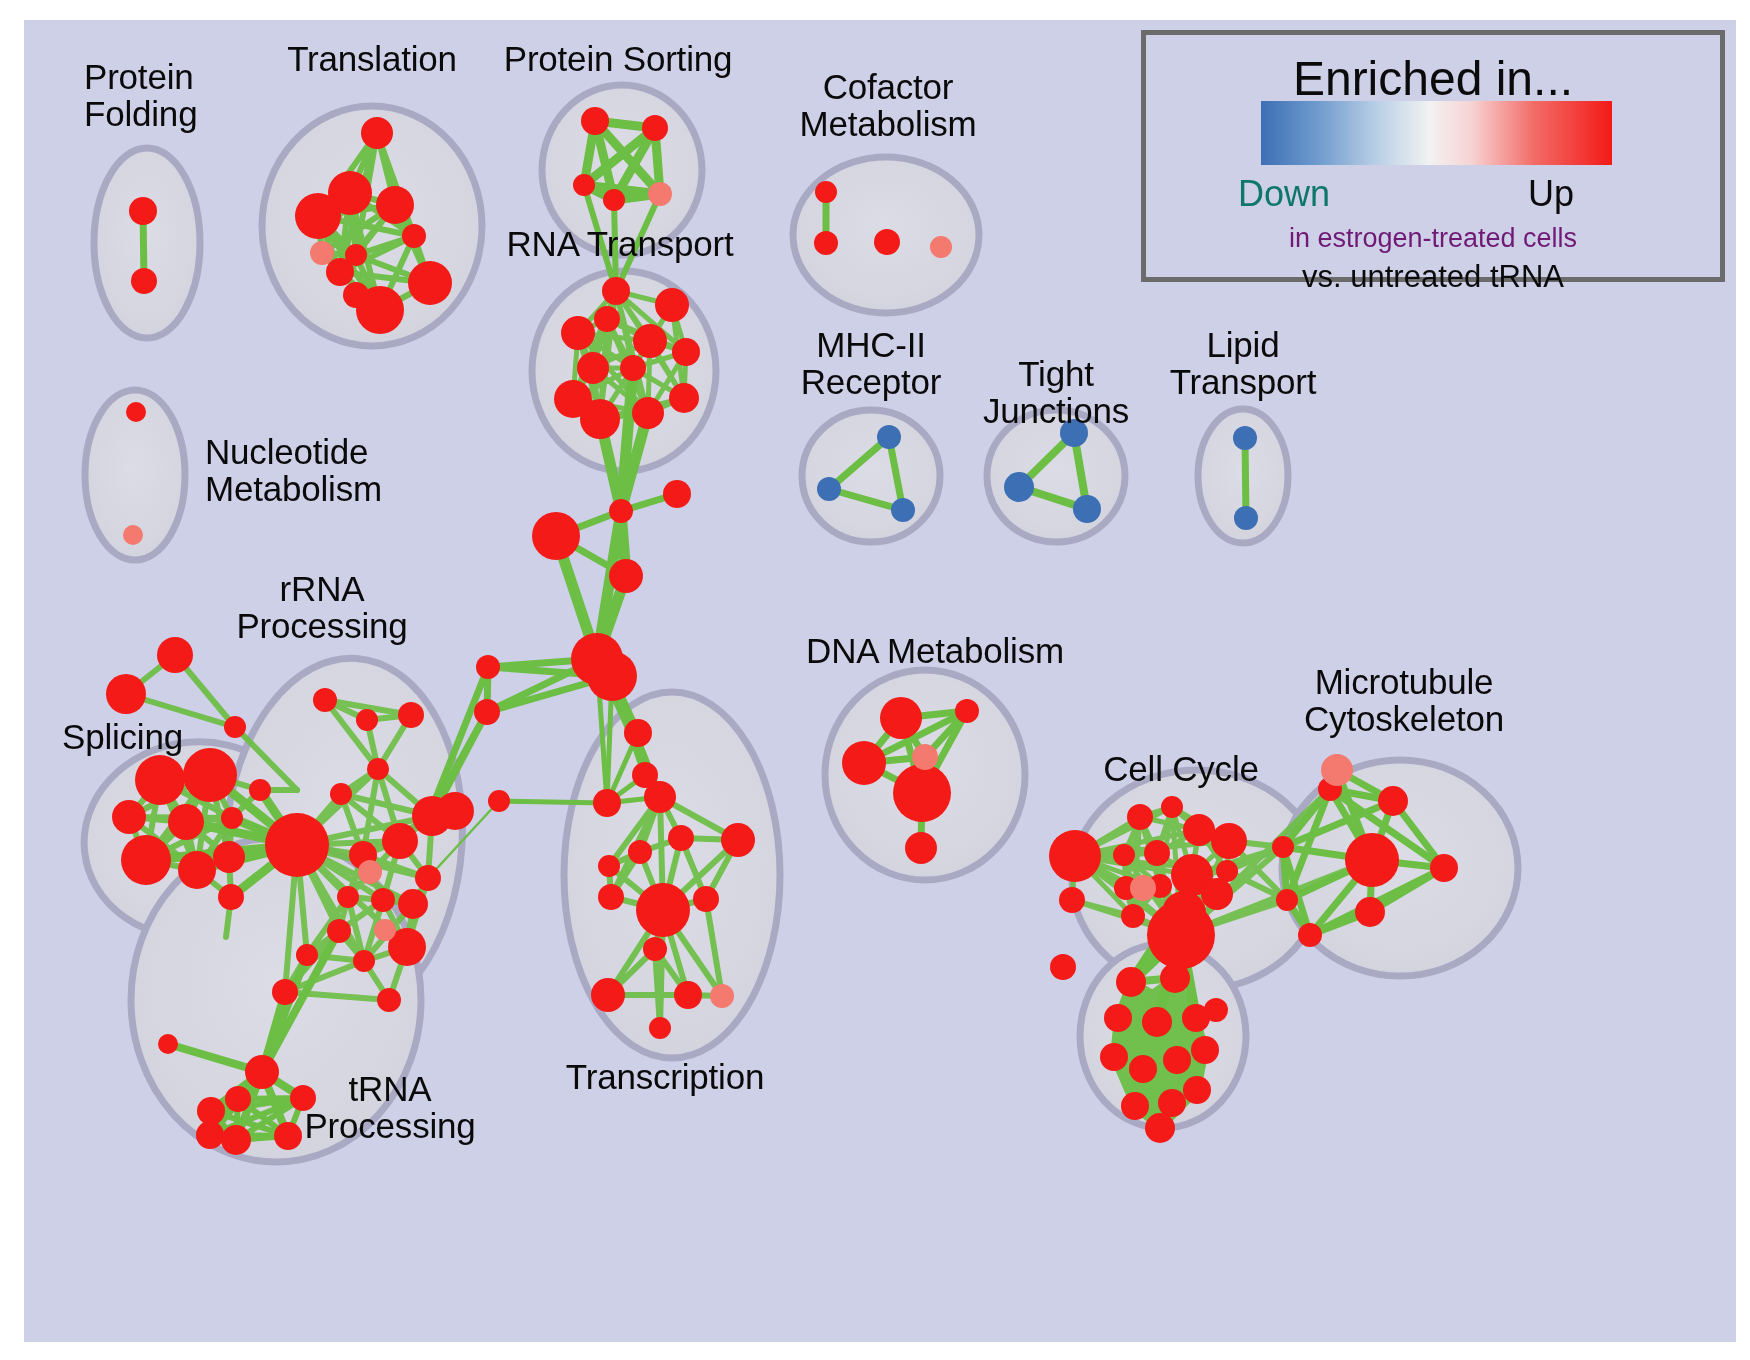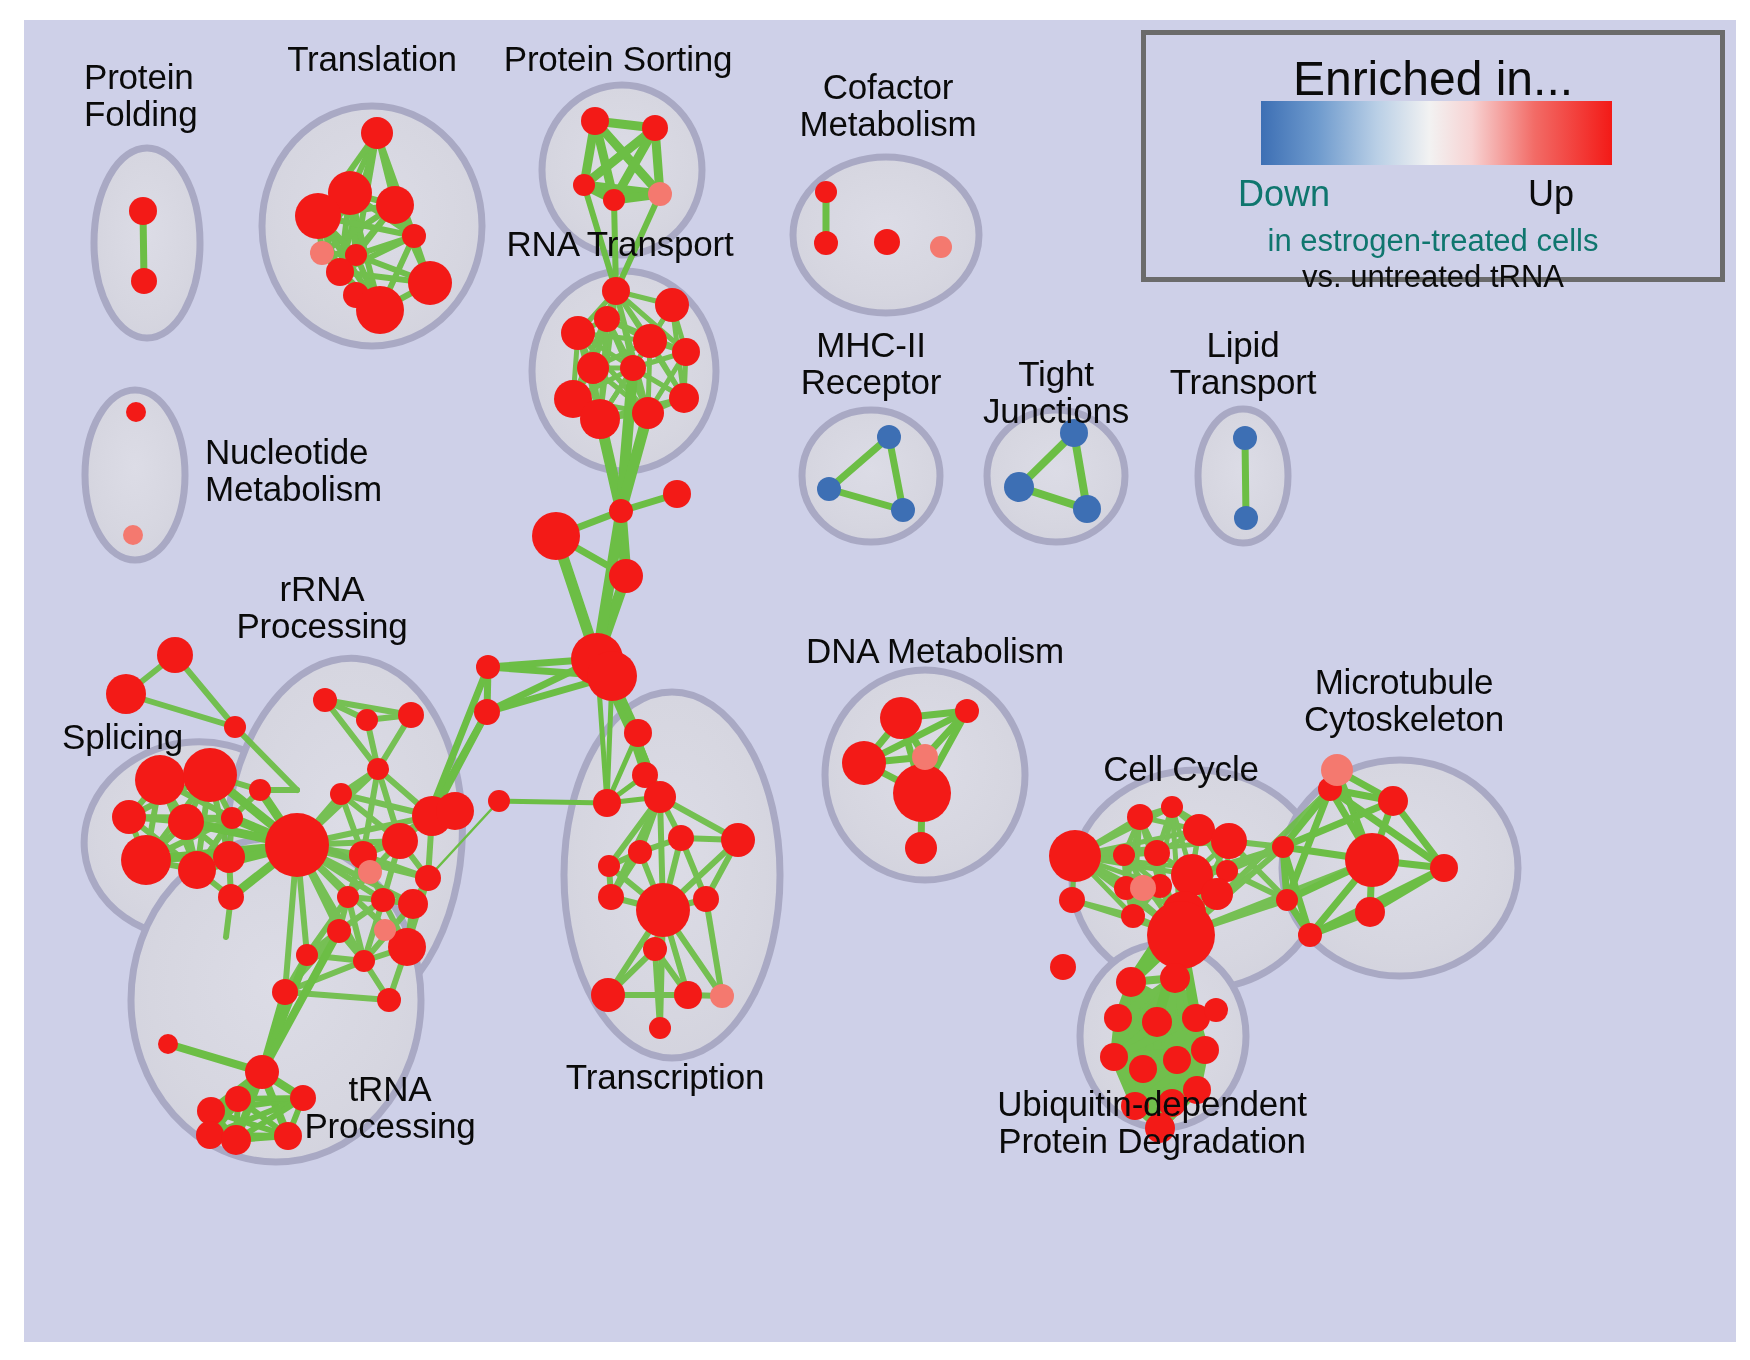--- a/index.html
+++ b/index.html
@@ -47,21 +47,21 @@
     position:absolute;left:115px;top:66px;width:351px;height:64px;
     background:linear-gradient(to right,#3d6fb4 0%,#6e9acd 16%,#b9cfe6 33%,#f2f2f2 48%,#f7d3d3 60%,#f26b66 78%,#f31a17 100%);
   }
   #legend-down{
     position:absolute;left:92px;top:138px;font-size:36px;color:#0f766e;
   }
   #legend-up{
     position:absolute;left:382px;top:138px;font-size:36px;color:#0b0b0b;
   }
   #legend-sub1{
-    position:absolute;left:0;top:188px;width:100%;text-align:center;font-size:31px;color:#0f766e;
+    position:absolute;left:0;top:188px;width:100%;text-align:center;font-size:27px;color:#701a75;
   }
   #legend-sub2{
     position:absolute;left:0;top:224px;width:100%;text-align:center;font-size:31px;color:#0b0b0b;
   }
 </style>
 </head>
 <body>
 
 <div id="figure">
 
@@ -913,21 +913,20 @@
   <div class="cluster-label cl-center" style="left:935px;top:632px;"><span>DNA Metabolism</span></div>
 
   <div class="cluster-label cl-center" style="left:1404px;top:663px;"><span>Microtubule</span><br><span>Cytoskeleton</span></div>
 
   <div class="cluster-label cl-center" style="left:1181px;top:750px;"><span>Cell Cycle</span></div>
 
   <div class="cluster-label cl-center" style="left:665px;top:1058px;"><span>Transcription</span></div>
 
   <div class="cluster-label cl-center" style="left:390px;top:1070px;"><span>tRNA</span><br><span>Processing</span></div>
 
-  <div class="cluster-label cl-center" style="left:1152px;top:1085px;"><span>Ubiquitin-dependent</span><br><span>Protein Degradation</span></div>
 
   <div id="legend">
     <div id="legend-title">Enriched in...</div>
     <div id="legend-bar"></div>
     <div id="legend-down">Down</div>
     <div id="legend-up">Up</div>
     <div id="legend-sub1">in estrogen-treated cells</div>
     <div id="legend-sub2">vs. untreated tRNA</div>
   </div>
 

